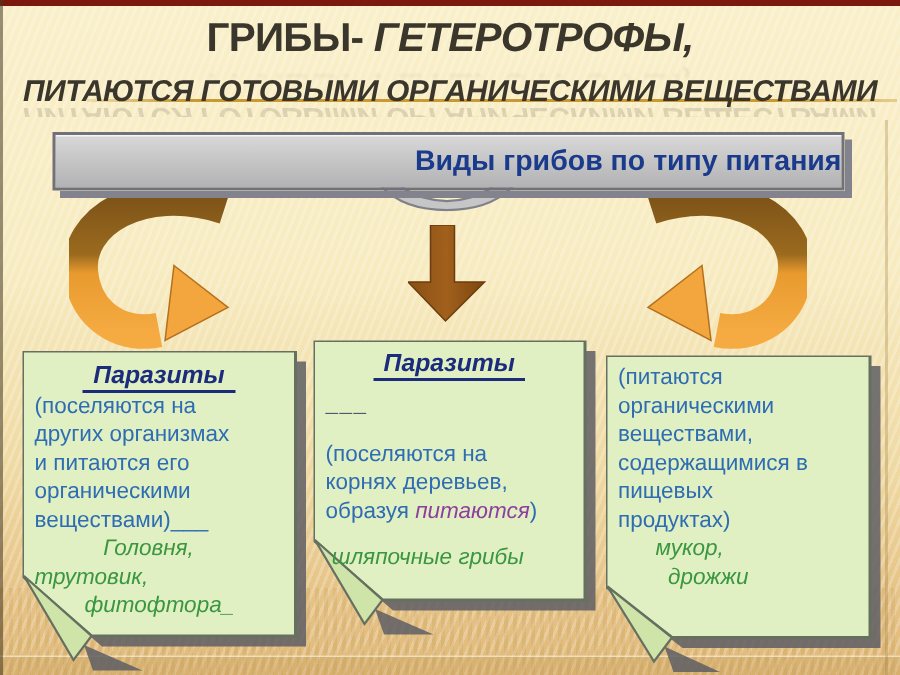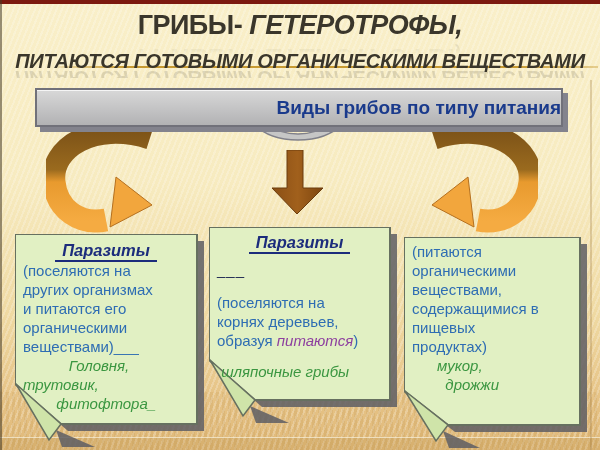--- a/index.html
+++ b/index.html
@@ -44,21 +44,21 @@
 
   .arrow{position:absolute;z-index:2;}
   .arrow-right{transform:scaleX(-1);}
 
   .note{position:absolute;z-index:4;}
   .note-content{position:absolute;z-index:5;font-size:15px;line-height:19px;}
   .note-title{text-align:center;font-size:16.5px;line-height:21px;font-weight:bold;font-style:italic;color:#1c2c7c;}
   .note-title .ul{border-bottom:2px solid #1c2c7c;padding:0 7px 1px 7px;}
   .note-title.left{text-align:left;}
   .note-body{color:#2e6db3;white-space:pre-wrap;}
-  .note-dash{color:#17214f;font-weight:normal;letter-spacing:1px;}
+  .note-dash{color:#17214f;font-weight:bold;letter-spacing:1px;}
   .term{color:#8d3f9f;font-style:italic;}
   .examples{color:#3a9640;font-style:italic;white-space:pre-wrap;}
 </style>
 </head>
 <body>
 
 <div id="slide">
   <div class="bg-diag"></div>
   <div class="bg-bottom"></div>
   <div class="bottom-strip"></div>

